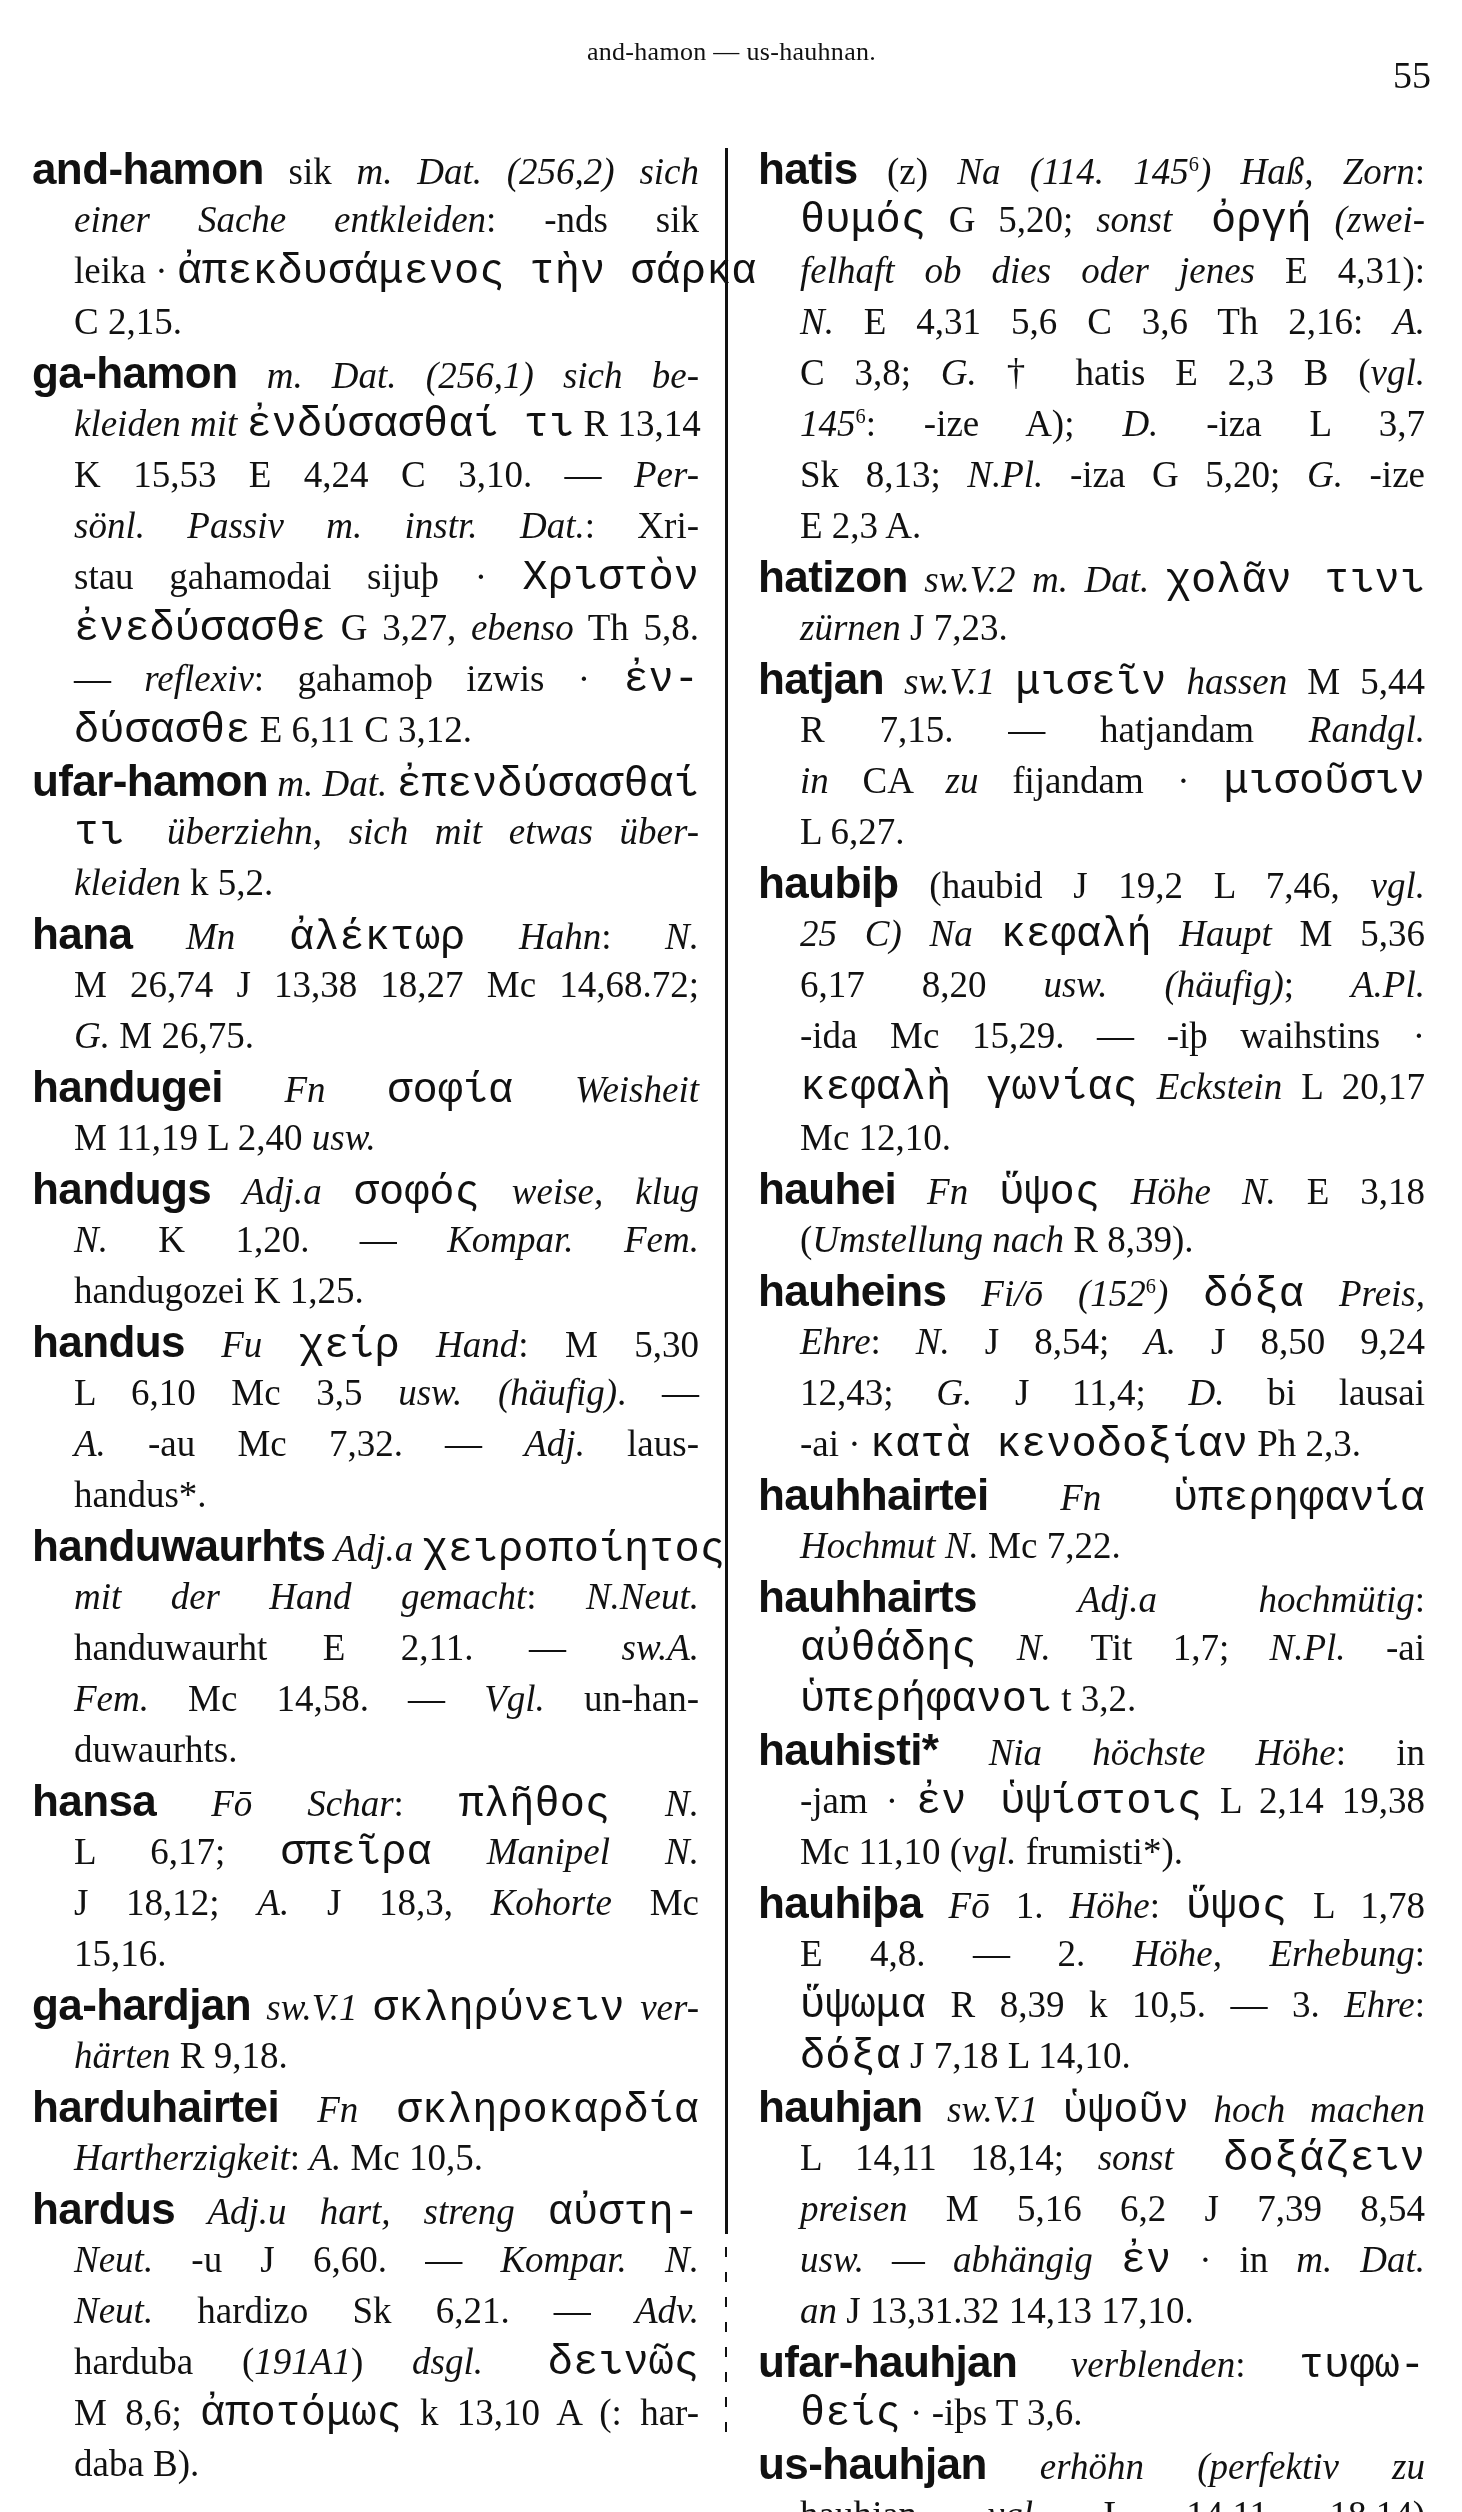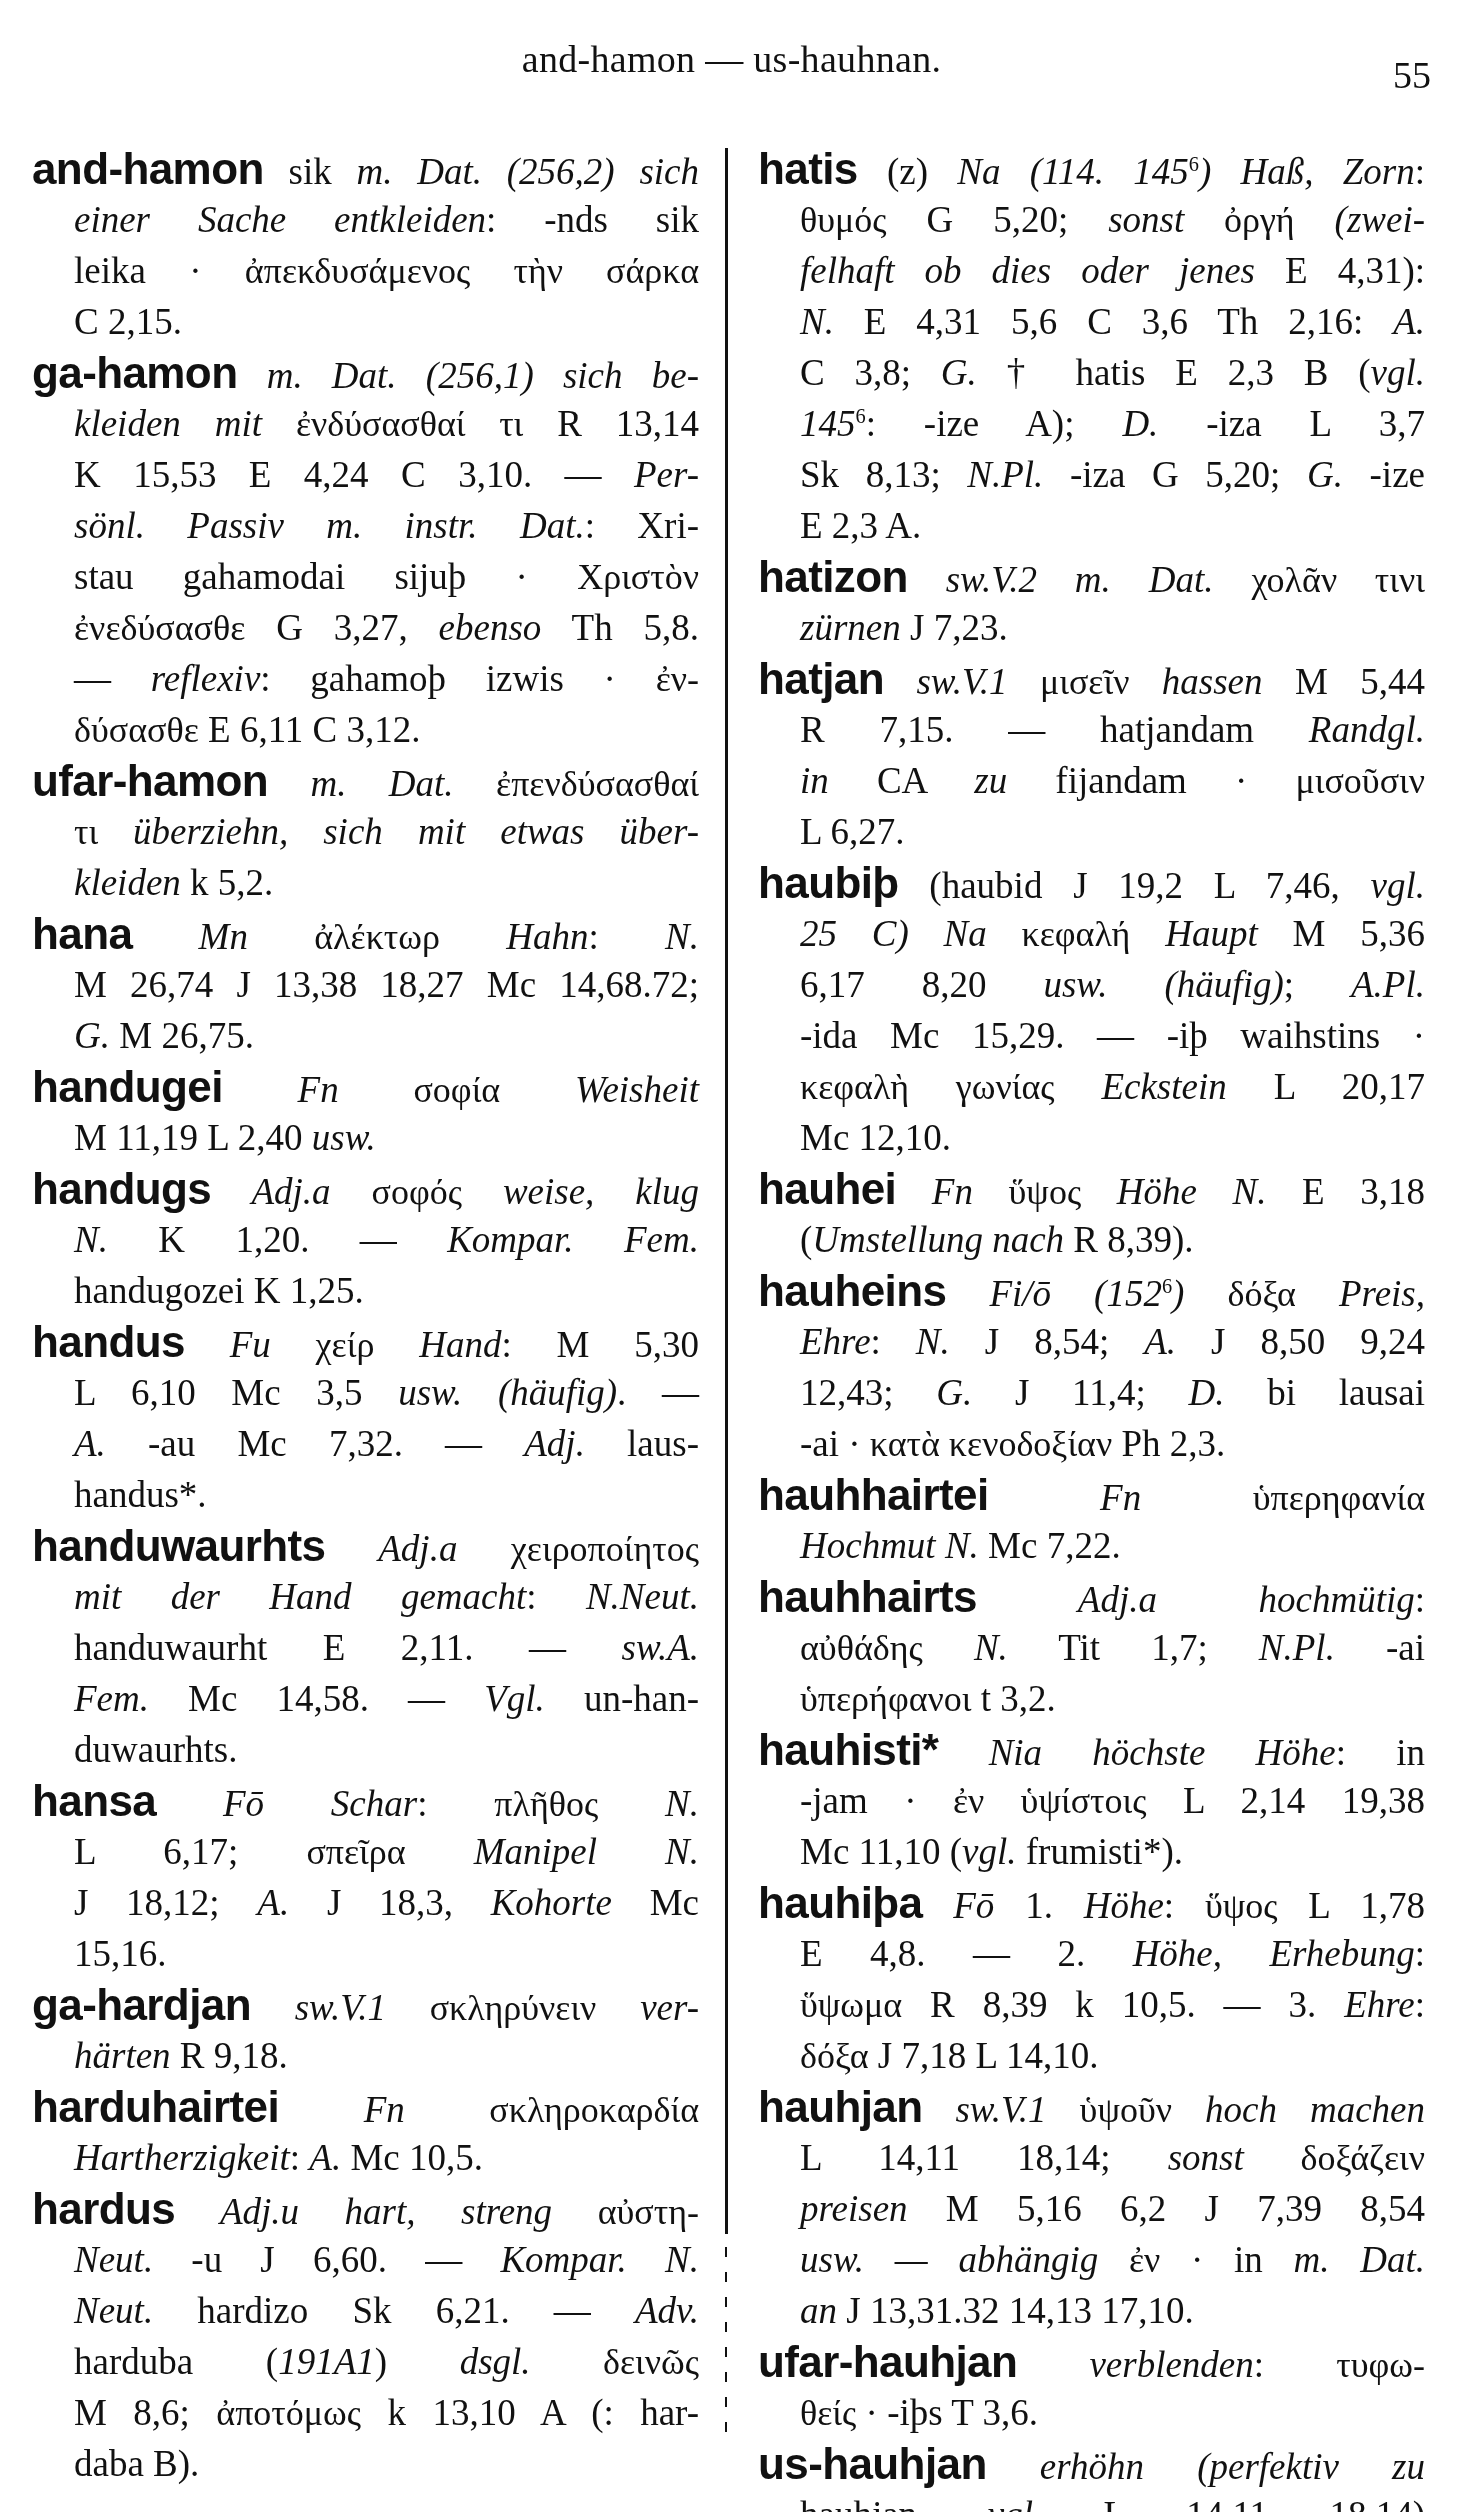--- a/index.html
+++ b/index.html
@@ -1,30 +1,30 @@
 <!DOCTYPE html>
 <html style="font-size:10px"><head>
 <meta charset="utf-8">
 <style>
   html, body { margin:0; padding:0; background:#ffffff; }
   body { width:1463px; height:2512px; position:relative; overflow:hidden; color:#111; font-family:"DejaVu Serif","Liberation Serif",serif; }
   .running-head { position:absolute; top:37px; left:0; width:1463px; height:49px; }
-  .running-head .title { position:absolute; left:0; width:1463px; text-align:center; top:0; font-size:38px; font-family:"Liberation Serif",serif; letter-spacing:0.3px; }
+  .running-head .title { position:absolute; left:0; width:1463px; text-align:center; top:0; font-size:26px; font-family:"Liberation Serif",serif; letter-spacing:0.3px; }
   .running-head .pageno { position:absolute; right:32px; top:16px; font-size:38px; font-family:"Liberation Serif",serif; }
   .column { position:absolute; top:143px; width:667px; }
   .col-left { left:32px; }
   .col-right { left:758px; }
   .divider { position:absolute; left:725px; top:148px; width:2.5px; height:2086px; background:#111; }
   .divider-dashed { position:absolute; left:725px; top:2247px; width:1.9px; height:185px; background:repeating-linear-gradient(#111 0 10px, transparent 10px 25px); }
   .line { height:51px; line-height:51px; font-size:37px; font-family:"Liberation Serif",serif; white-space:nowrap; text-align:justify; text-align-last:justify; overflow:visible; }
   .line.cont { padding-left:42px; }
   .line.last { text-align-last:left; }
   .b { font-weight:bold; font-family:Liberation Sans, sans-serif; font-size:44px; letter-spacing:-0.6px; }
   .i { font-style:italic; }
-  .g { font-family:Liberation Serif, serif; font-size:36px; }
+  .g { font-family:Liberation Mono, monospace; font-size:42px; }
   sup { font-size:0.55em; line-height:0; }
 </style>
 </head>
 <body>
 
 <div class="running-head">
   <div class="title">and-hamon — us-hauhnan.</div>
   <div class="pageno">55</div>
 </div>
 

